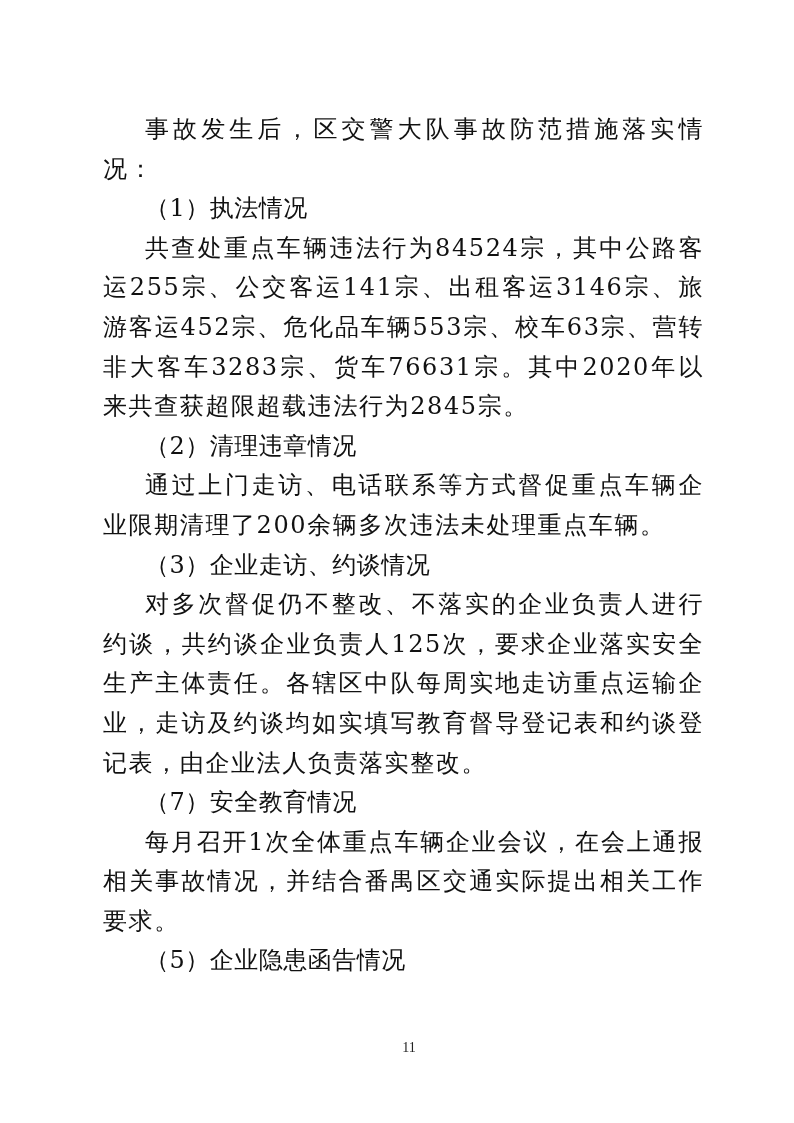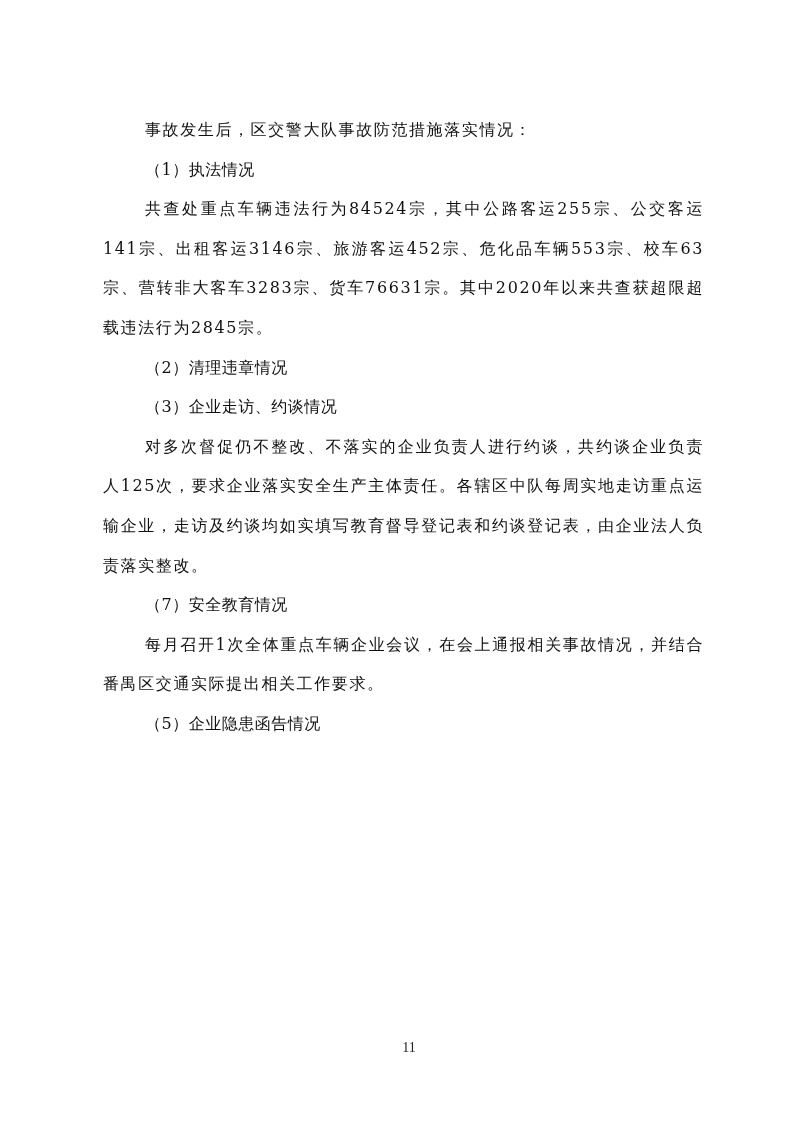--- a/index.html
+++ b/index.html
@@ -3,21 +3,21 @@
 <meta charset="utf-8">
 <style>
   html, body { margin: 0; padding: 0; background: #ffffff; }
   body { width: 794px; height: 1123px; position: relative; overflow: hidden; }
   .page {
     position: absolute; left: 0; top: 0; width: 794px; height: 1123px; background: #ffffff;
   }
   .content {
     position: absolute; left: 103px; top: 110px; width: 601px;
     font-family: "DejaVu Serif", "Liberation Serif", serif;
-    font-size: 16px; line-height: 39.6px; color: #111111;
+    font-size: 24px; line-height: 39.6px; color: #111111;
   }
   .para {
     margin: 0; padding: 0;
     text-align: justify; text-justify: inter-character;
     letter-spacing: 1.6px;
   }
   .indent { text-indent: 42px; }
   .subhead { text-indent: 42px; letter-spacing: 0.5px; }
   .heading {
     text-indent: 42px; font-weight: bold; letter-spacing: 0.5px;
@@ -30,20 +30,21 @@
 </style>
 </head>
 <body>
 
 <div class="page">
   <div class="content">
     <p class="para indent">事故发生后，区交警大队事故防范措施落实情况：</p>
     <p class="para subhead">（1）执法情况</p>
     <p class="para indent">共查处重点车辆违法行为84524宗，其中公路客运255宗、公交客运141宗、出租客运3146宗、旅游客运452宗、危化品车辆553宗、校车63宗、营转非大客车3283宗、货车76631宗。其中2020年以来共查获超限超载违法行为2845宗。</p>
     <p class="para subhead">（2）清理违章情况</p>
+    <p class="para indent">通过上门走访、电话联系等方式督促重点车辆企业限期清理了200余辆多次违法未处理重点车辆。</p>
     <p class="para subhead">（3）企业走访、约谈情况</p>
     <p class="para indent">对多次督促仍不整改、不落实的企业负责人进行约谈，共约谈企业负责人125次，要求企业落实安全生产主体责任。各辖区中队每周实地走访重点运输企业，走访及约谈均如实填写教育督导登记表和约谈登记表，由企业法人负责落实整改。</p>
     <p class="para subhead">（7）安全教育情况</p>
     <p class="para indent">每月召开1次全体重点车辆企业会议，在会上通报相关事故情况，并结合番禺区交通实际提出相关工作要求。</p>
     <p class="para subhead">（5）企业隐患函告情况</p>
   </div>
   <div class="page-number">11</div>
 </div>
 
 </body></html>

